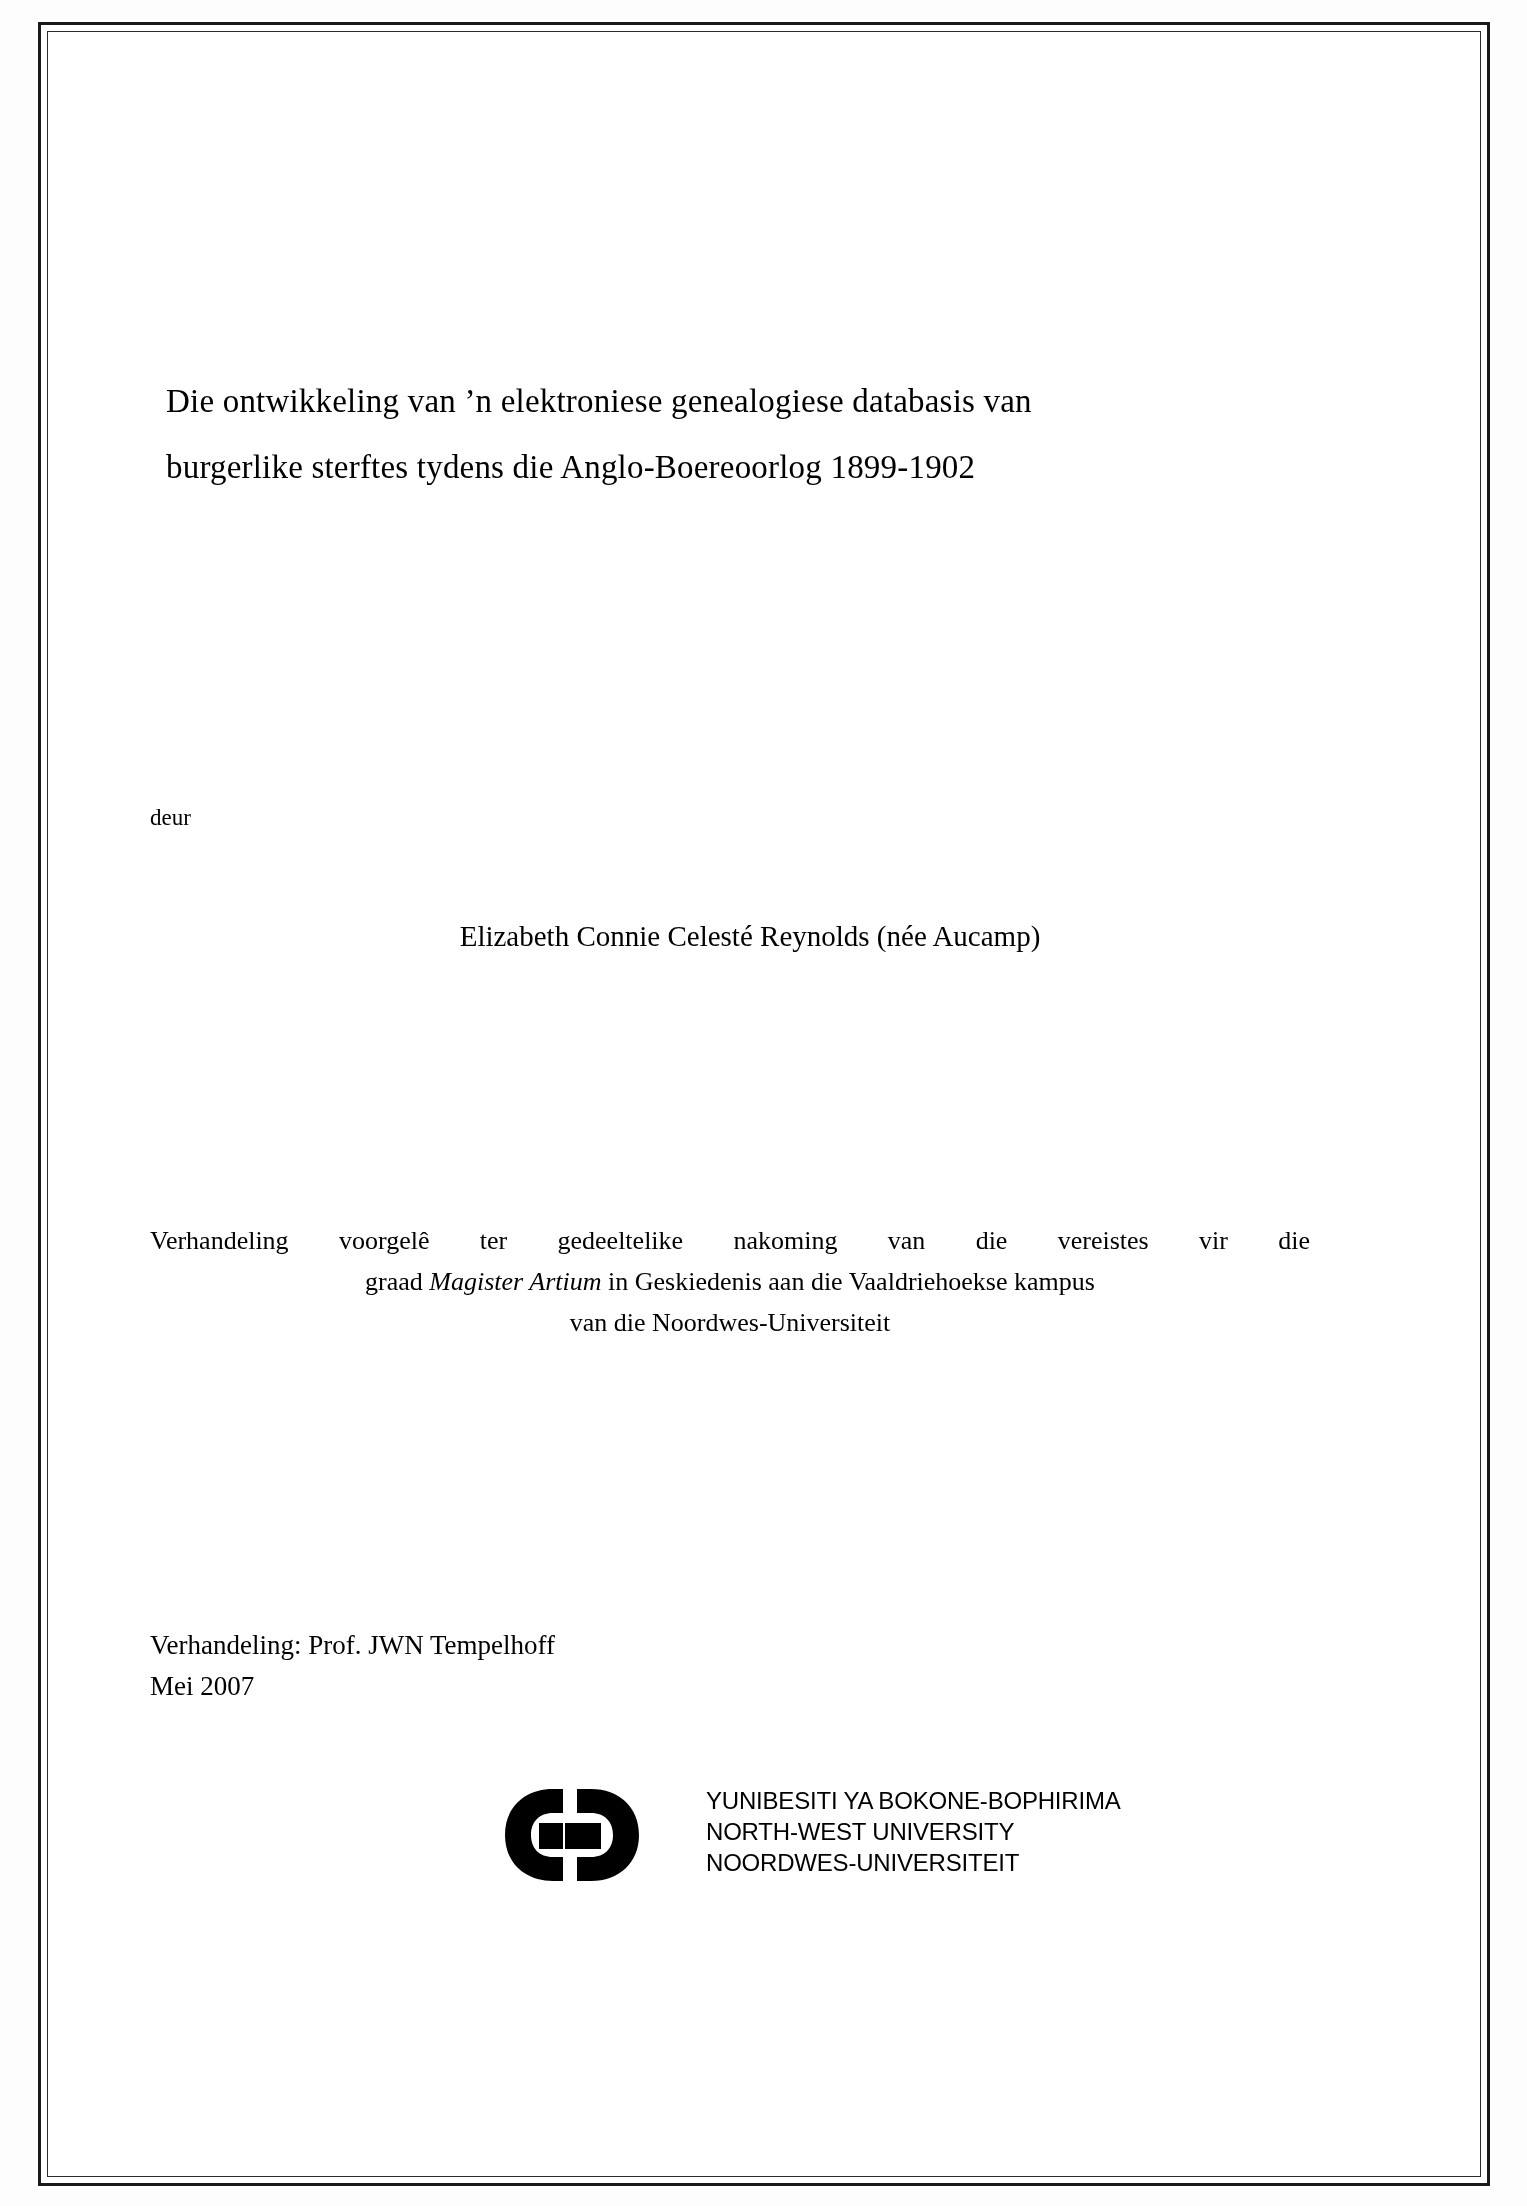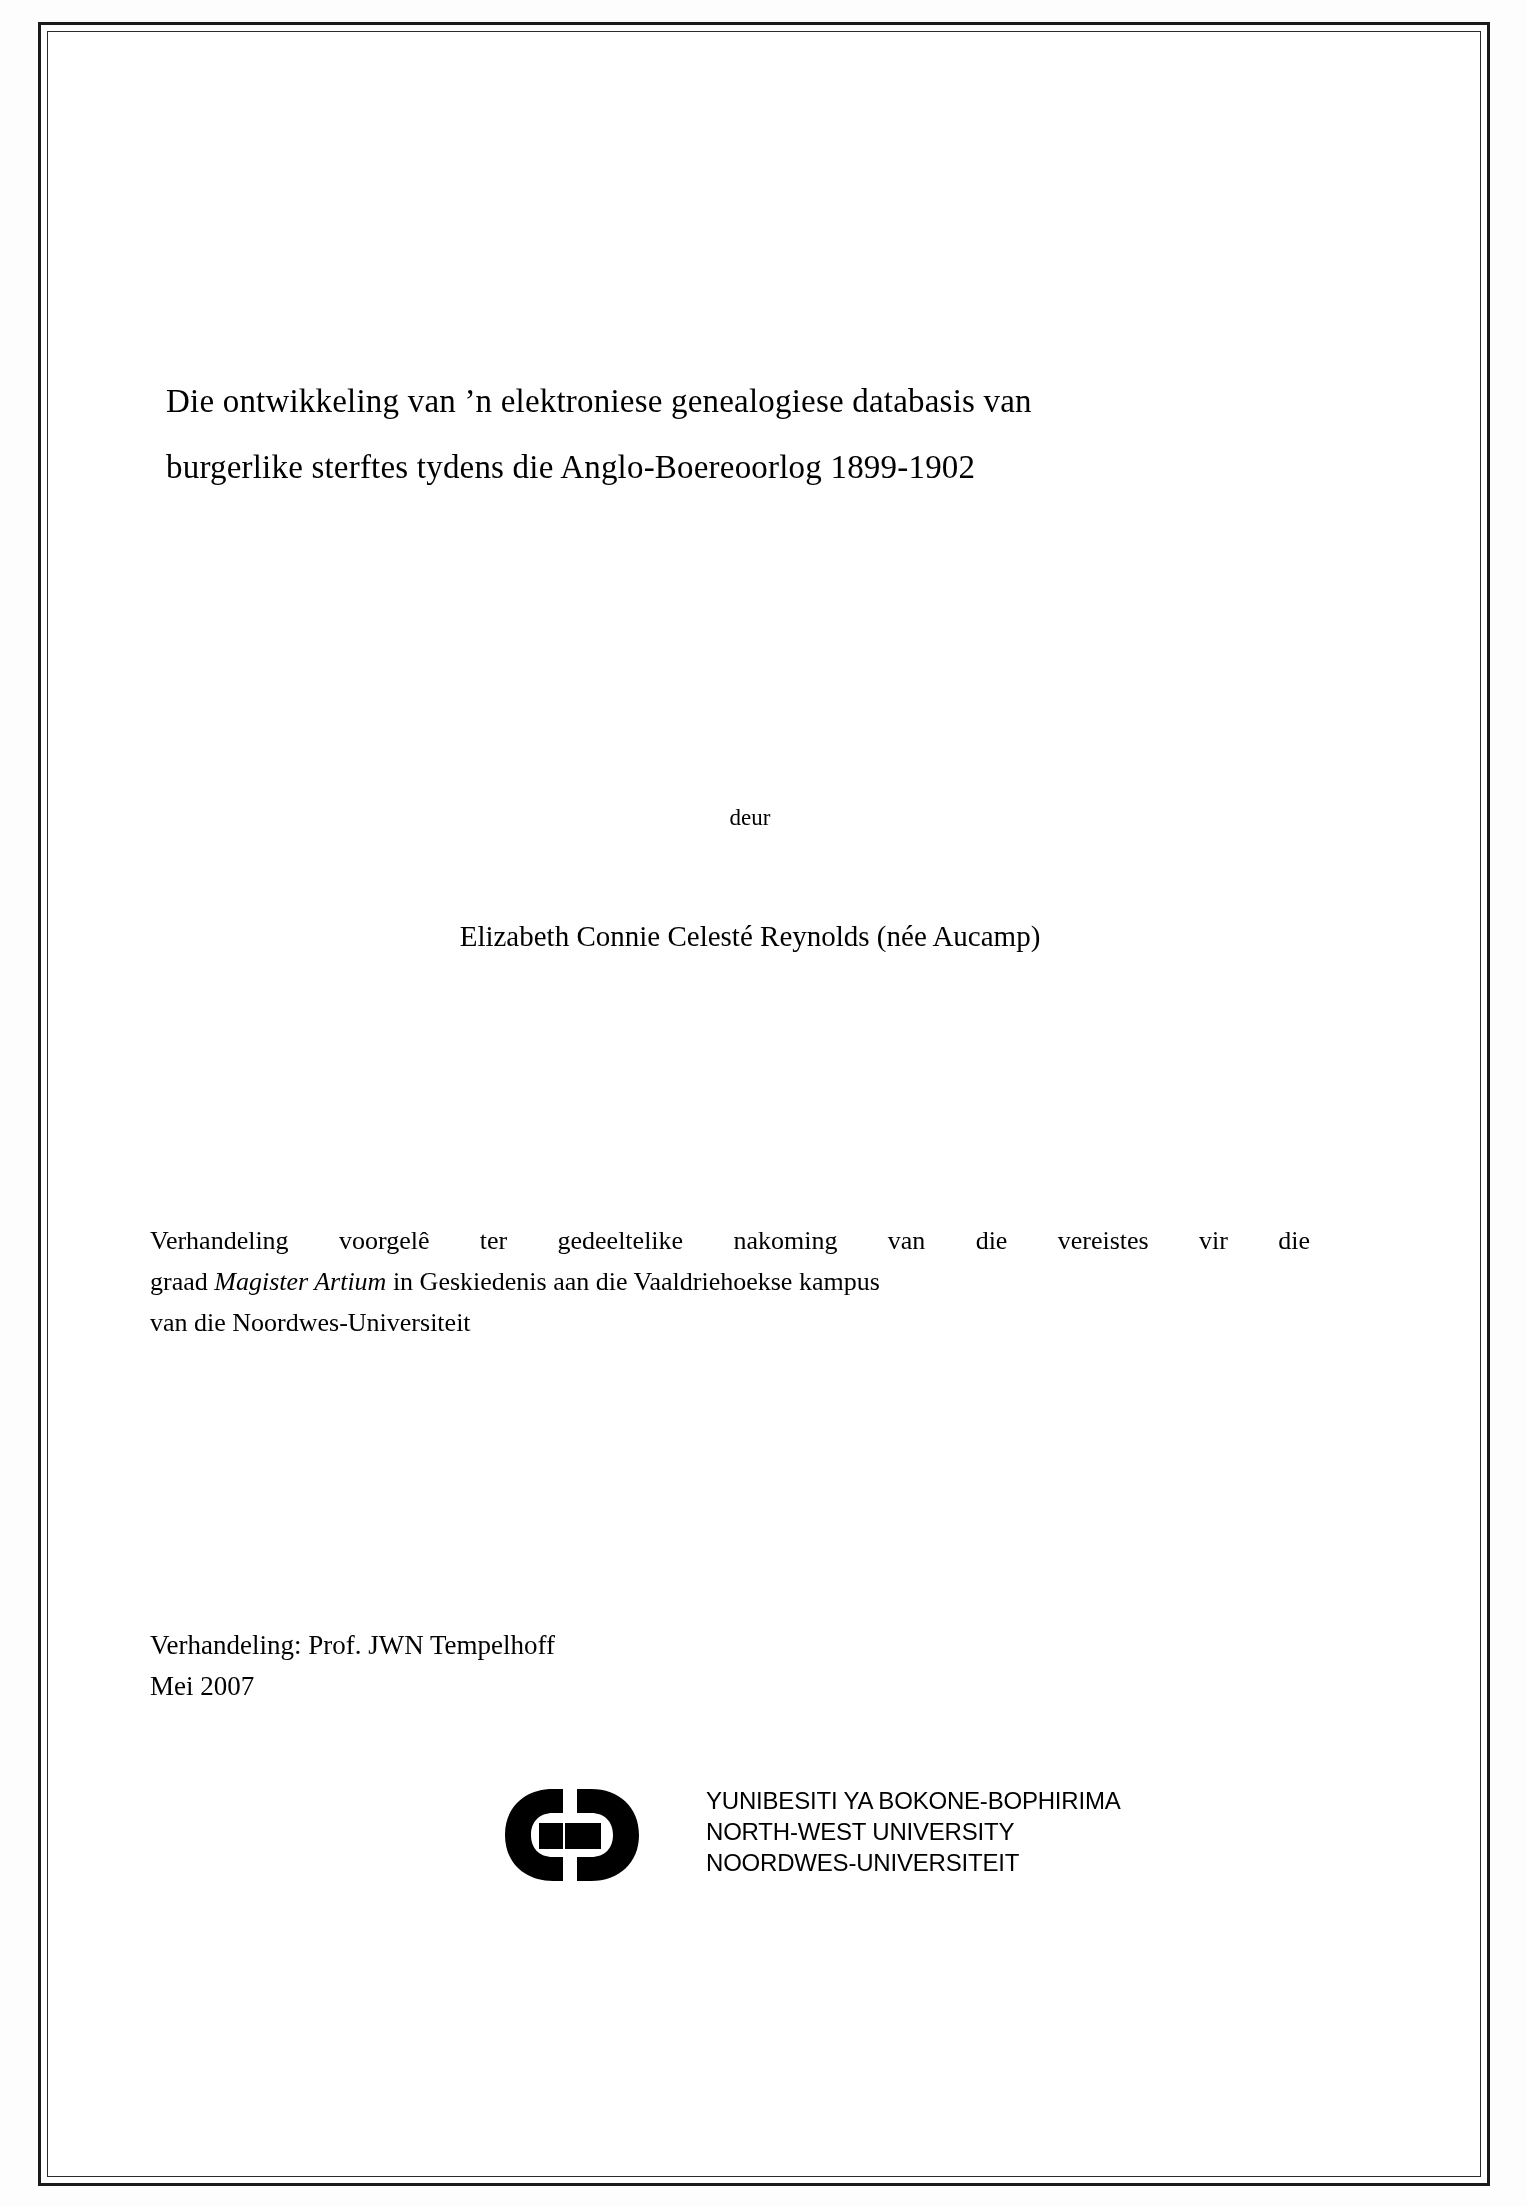--- a/index.html
+++ b/index.html
@@ -62,21 +62,20 @@
     font-size: 33px;
     line-height: 66px;
     letter-spacing: 0.2px;
   }
 
   .deur {
     position: absolute;
     top: 805px;
     left: 0;
     width: 1200px;
-    text-align: center;
     font-size: 23px;
   }
 
   .author {
     position: absolute;
     top: 920px;
     left: 0;
     width: 1200px;
     text-align: center;
     font-size: 29px;
@@ -88,21 +87,21 @@
     left: 0;
     width: 1160px;
     font-size: 26px;
     line-height: 41px;
   }
   .statement .just {
     text-align: justify;
     text-align-last: justify;
   }
   .statement .plain {
-    text-align: left;
+    text-align: center;
   }
   .statement i {
     font-style: italic;
   }
 
   .supervisor-block {
     position: absolute;
     top: 1625px;
     left: 0;
     width: 1000px;

